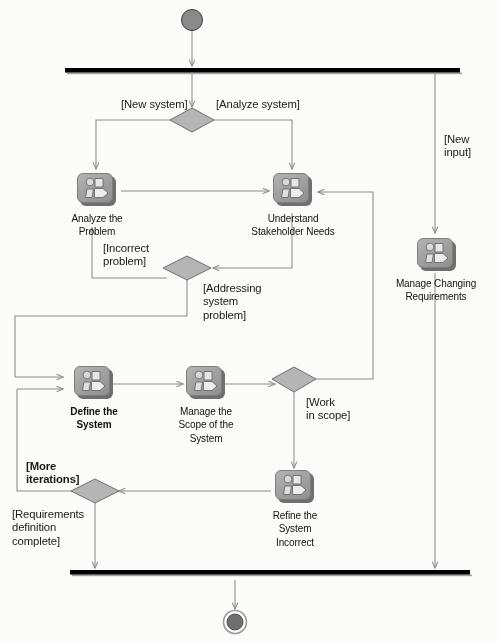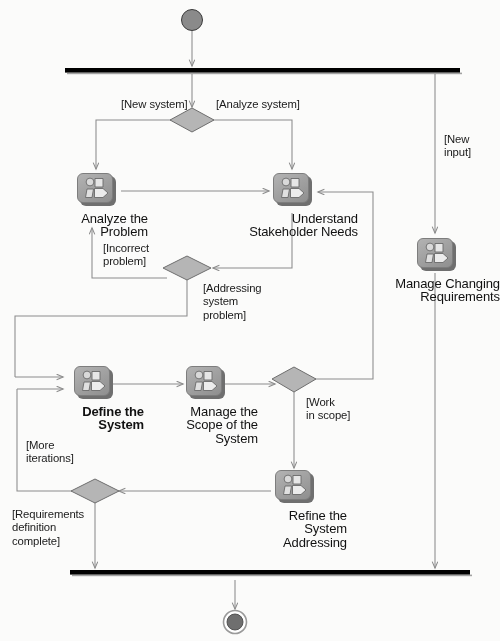--- a/index.html
+++ b/index.html
@@ -22,24 +22,24 @@
   .guard{
     position:absolute;
     font-size:11.3px;
     line-height:13.4px;
     color:#1a1a1a;
     white-space:pre-line;
     letter-spacing:-0.1px;
   }
   .node-caption{
     position:absolute;
-    font-size:13px;
+    font-size:10px;
     line-height:13.4px;
     color:#111111;
-    text-align:right;
+    text-align:center;
     white-space:pre-line;
     letter-spacing:-0.1px;
   }
   
   .activity-icon{
     position:absolute;
     width:39px;height:33px;
   }
   .activity-icon .shadow{
     position:absolute;left:3px;top:3px;
@@ -208,40 +208,40 @@
     <div class="body"></div>
     <svg width="36" height="30" viewBox="0 0 36 30">
       <circle cx="13" cy="9" r="3.9" fill="#d9d9d9" stroke="#6a6a6a" stroke-width="0.9"></circle>
       <path d="M18,5.5 L26,5.5 L26,14 L18,14 Z" fill="#e6e6e6" stroke="#6a6a6a" stroke-width="0.9"></path>
       <path d="M8.5,24.5 L10,16 L16.5,16 L15,24.5 Z" fill="#e0e0e0" stroke="#6a6a6a" stroke-width="0.9"></path>
       <path d="M17.5,15.5 L26,15.5 L31,20 L26,24.5 L17.5,24.5 Z" fill="#ececec" stroke="#6a6a6a" stroke-width="0.9"></path>
     </svg>
   </div>
   <div class="node-caption" style="left:243px;top:509px;width:104px;">Refine the
 System
-Addressing</div>
+Incorrect</div>
 
   <div class="guard" style="left:93px;top:98px;padding-left:28px;">[New system]</div>
 
   <div class="guard" style="left:216px;top:98px;">[Analyze system]</div>
 
   <div class="guard" style="left:444px;top:133px;">[New
 input]</div>
 
   <div class="guard" style="left:103px;top:242px;">[Incorrect
 problem]</div>
 
   <div class="guard" style="left:203px;top:282px;">[Addressing
 system
 problem]</div>
 
 
   <div class="guard" style="left:306px;top:396px;">[Work
 in scope]</div>
 
-  <div class="guard" style="left:26px;top:439px;">[More
+  <div class="guard" style="left:26px;top:460px;font-weight:bold;">[More
 iterations]</div>
 
   <div class="guard" style="left:12px;top:508px;">[Requirements
 definition
 complete]</div>
 
 </div>
 
 </body></html>

